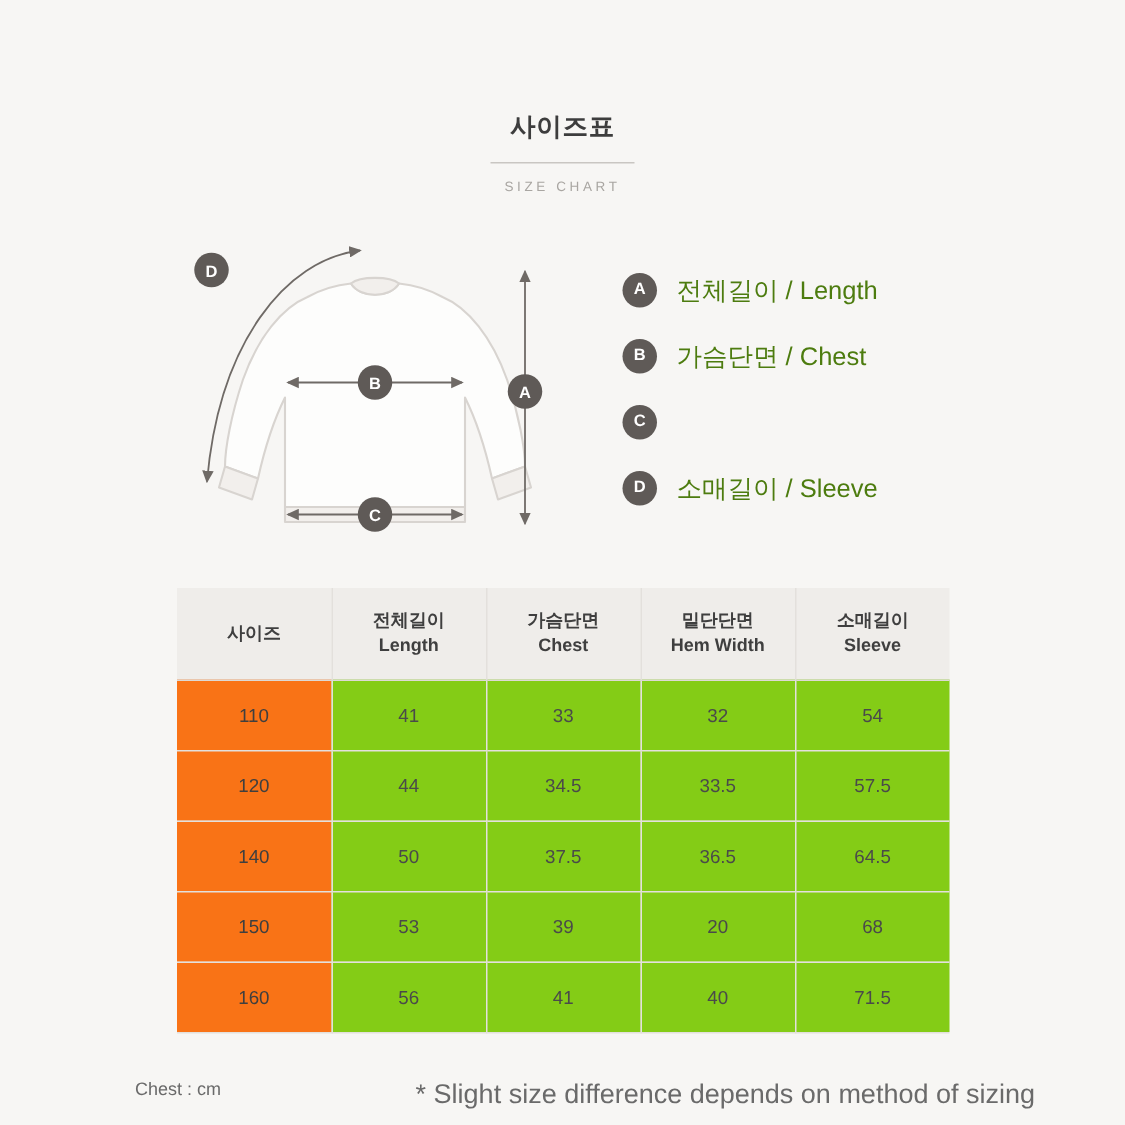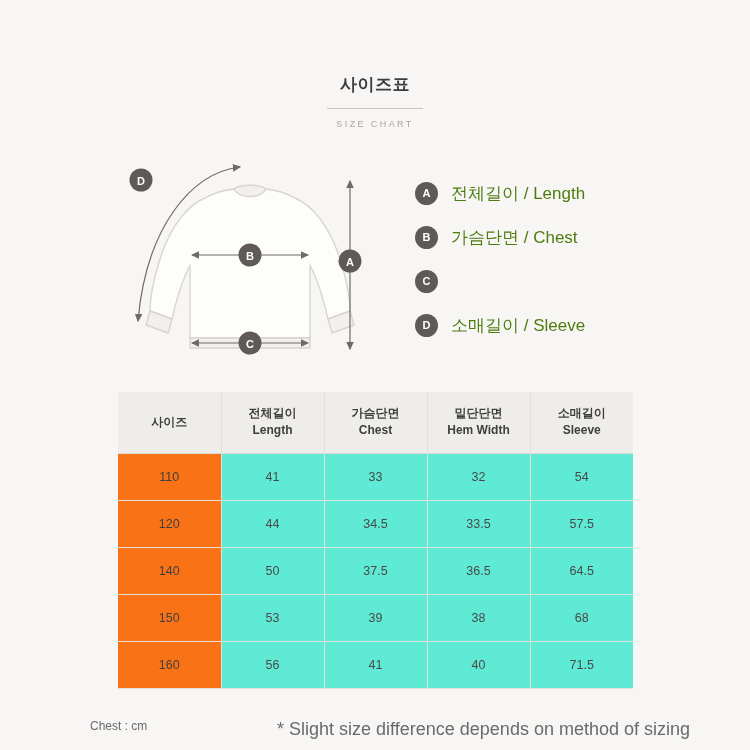--- a/index.html
+++ b/index.html
@@ -117,21 +117,21 @@
     padding: 13px 0 13px 0;
     font-weight: bold;
     line-height: 1.45;
     border-bottom: 1px solid #ddd9d5;
     color: #3f3f3f;
   }
   table.size-table thead th .ko { display: block; font-size: 12px; }
   table.size-table thead th .en { display: block; font-size: 12px; }
   table.size-table tbody td {
     padding: 16px 0;
-    background: #5eead4;
+    background: #84cc16;
   }
   table.size-table tbody td.size-col {
     font-weight: normal;
     background: #f97316;
     color: #3f3f3f;
   }
   table.size-table tbody tr:last-child td {
     border-bottom: 1px solid #e3e0dc;
   }
 
@@ -289,21 +289,21 @@
           <td class="size-col">140</td>
           <td>50</td>
           <td>37.5</td>
           <td>36.5</td>
           <td>64.5</td>
         </tr>
         <tr>
           <td class="size-col">150</td>
           <td>53</td>
           <td>39</td>
-          <td>38</td>
+          <td>20</td>
           <td>68</td>
         </tr>
         <tr>
           <td class="size-col">160</td>
           <td>56</td>
           <td>41</td>
           <td>40</td>
           <td>71.5</td>
         </tr>
       </tbody>

